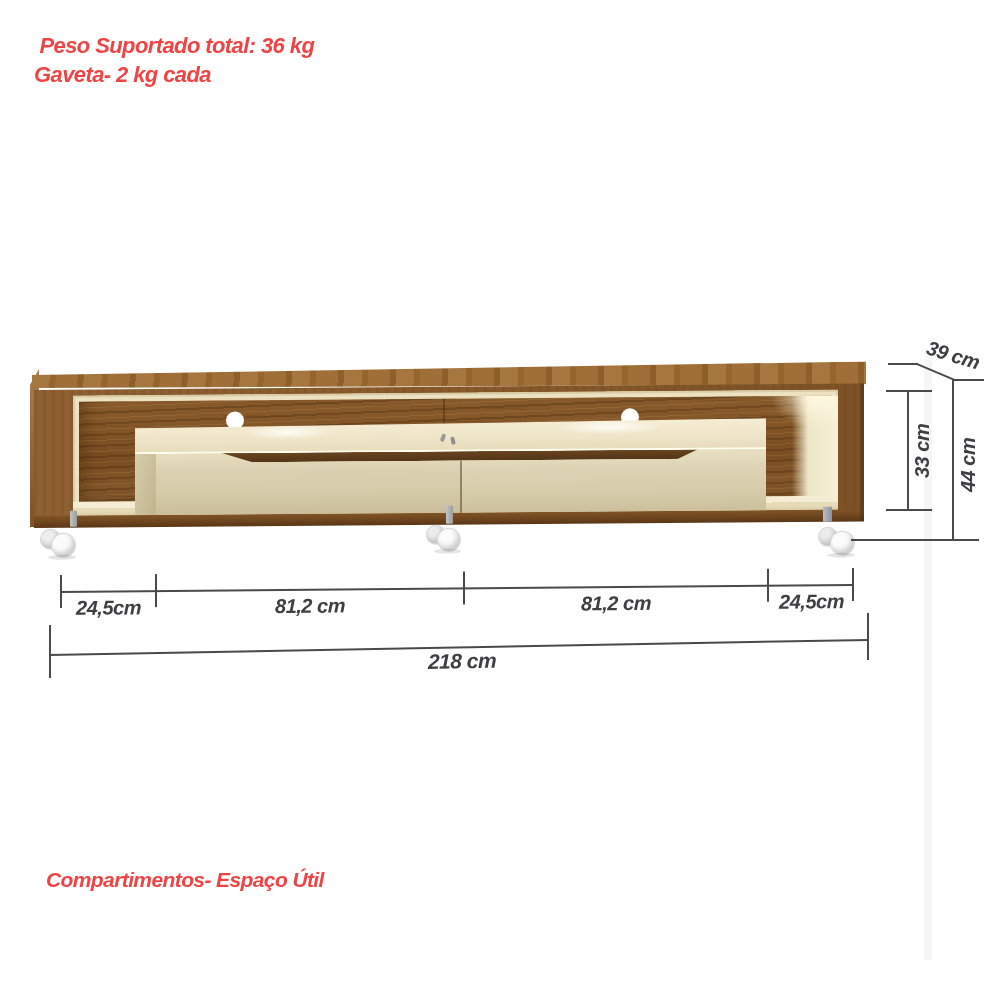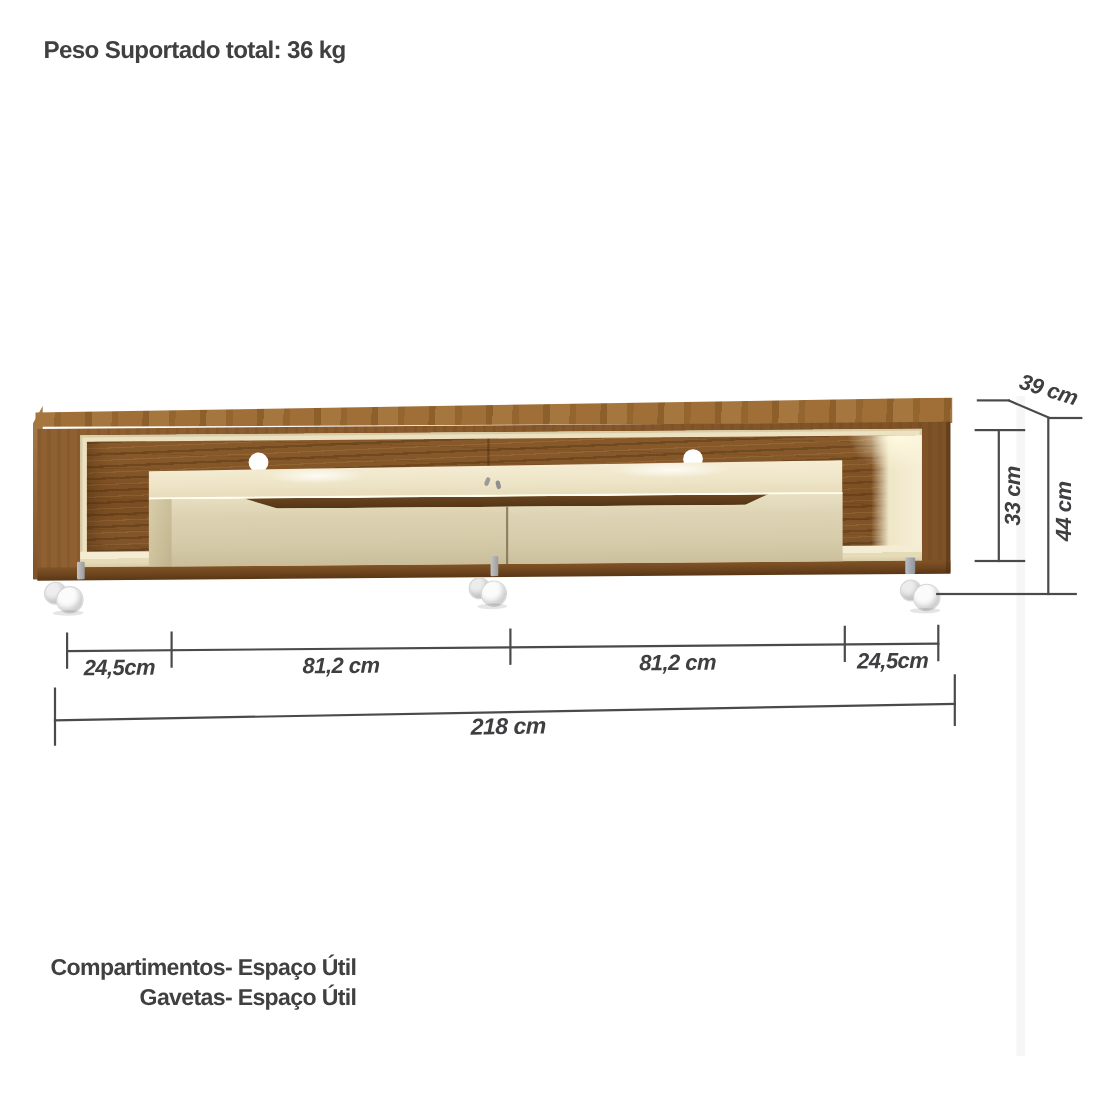--- a/index.html
+++ b/index.html
@@ -1,20 +1,20 @@
 <!DOCTYPE html>
 <html><head>
 <meta charset="utf-8">
 <style>
   html,body{margin:0;padding:0;}
   body{width:1000px;height:1000px;background:#ffffff;position:relative;overflow:hidden;
        font-family:"Liberation Sans",sans-serif;}
   .abs{position:absolute;}
   
-  .info-block{color:#404040;font-weight:700;}
+  .info-block{color:#ef4444;font-style:italic;font-weight:700;}
   .info-line{white-space:pre;letter-spacing:-0.6px;}
   #top-info{left:34px;top:31px;font-size:22px;}
   #top-info .info-line{line-height:29px;}
   #bottom-info{left:46px;top:866px;font-size:21px;text-align:right;}
   #bottom-info .info-line{line-height:28px;}
   
   .dline{background:#4a4a4b;}
   .dlabel{color:#3f3f41;font-style:italic;font-weight:700;font-size:20px;
           letter-spacing:-0.5px;text-align:center;white-space:pre;}
   .vlabel{writing-mode:vertical-rl;transform:rotate(180deg);display:flex;
@@ -36,20 +36,21 @@
   .circle{border-radius:50%;}
   .wheel{border-radius:50%;background:#fbfbfb;border:1px solid #d6d6d6;
          box-shadow:inset -3px -4px 5px rgba(0,0,0,.18);}
   .stem{background:linear-gradient(90deg,#c4c4c4,#9b9b9b);border-radius:1px;}
 </style>
 </head>
 <body>
 
 <div class="abs info-block" id="top-info">
   <div class="info-line"> Peso Suportado total: 36 kg</div>
+  <div class="info-line">Gaveta- 2 kg cada</div>
 </div>
 
 <div class="abs" style="left:924px;top:360px;width:8px;height:600px;background:rgba(0,0,0,0.035);"></div>
 
 <div class="abs" id="furniture">
 
   <div class="abs" style="left:-4px;top:6px;width:9px;height:158px;clip-path:polygon(0 10%,100% 0,100% 100%,0 100%);
               background:linear-gradient(180deg,#a87d4c,#7e5226);"></div>
 
   <div class="abs wood-top" style="left:-2px;top:3px;width:834px;height:25px;"></div>
@@ -146,14 +147,13 @@
 
 <div class="abs" style="left:45px;top:612px;width:830px;height:74px;transform:skewY(-1.05deg);transform-origin:0 0;">
   <div class="abs dline" style="left:4px;top:13px;width:2px;height:53px;"></div>
   <div class="abs dline" style="left:822px;top:16px;width:2px;height:47px;"></div>
   <div class="abs dline" style="left:4px;top:42px;width:820px;height:2px;"></div>
   <div class="abs dlabel" style="left:317px;top:45px;width:200px;font-size:21px;">218 cm</div>
 </div>
 
 <div class="abs info-block" id="bottom-info">
   <div class="info-line">Compartimentos- Espaço Útil</div>
-  <div class="info-line">Gavetas- Espaço Útil</div>
 </div>
 
 </body></html>

